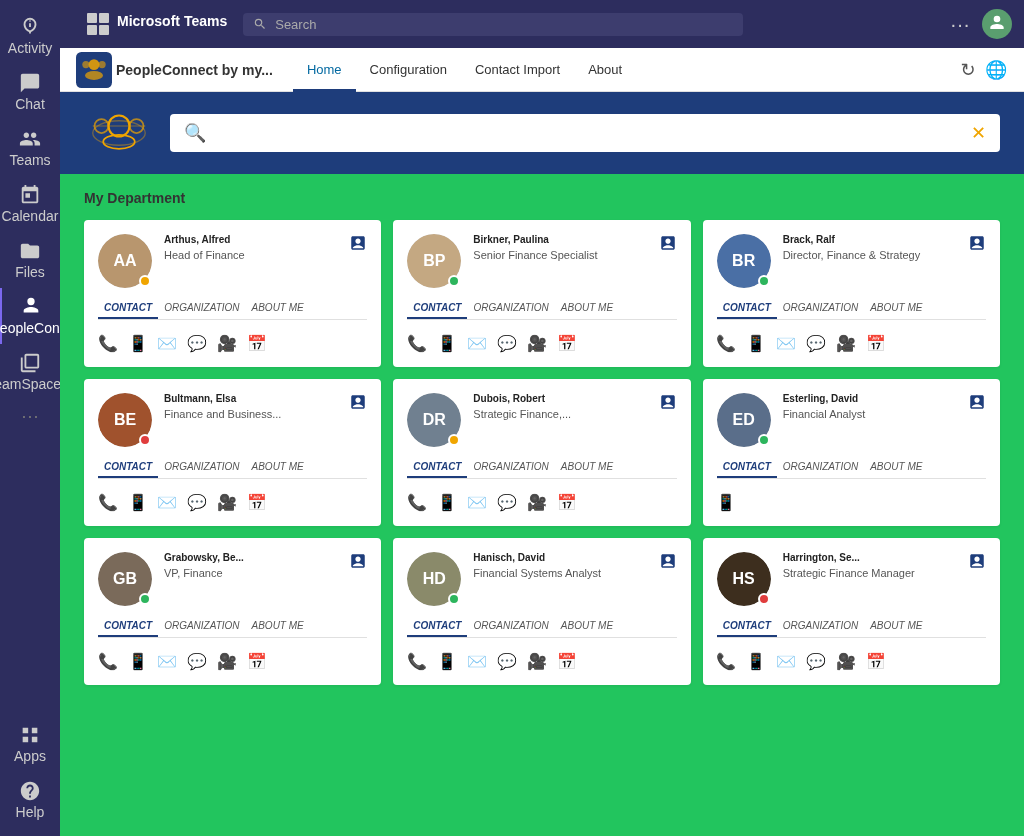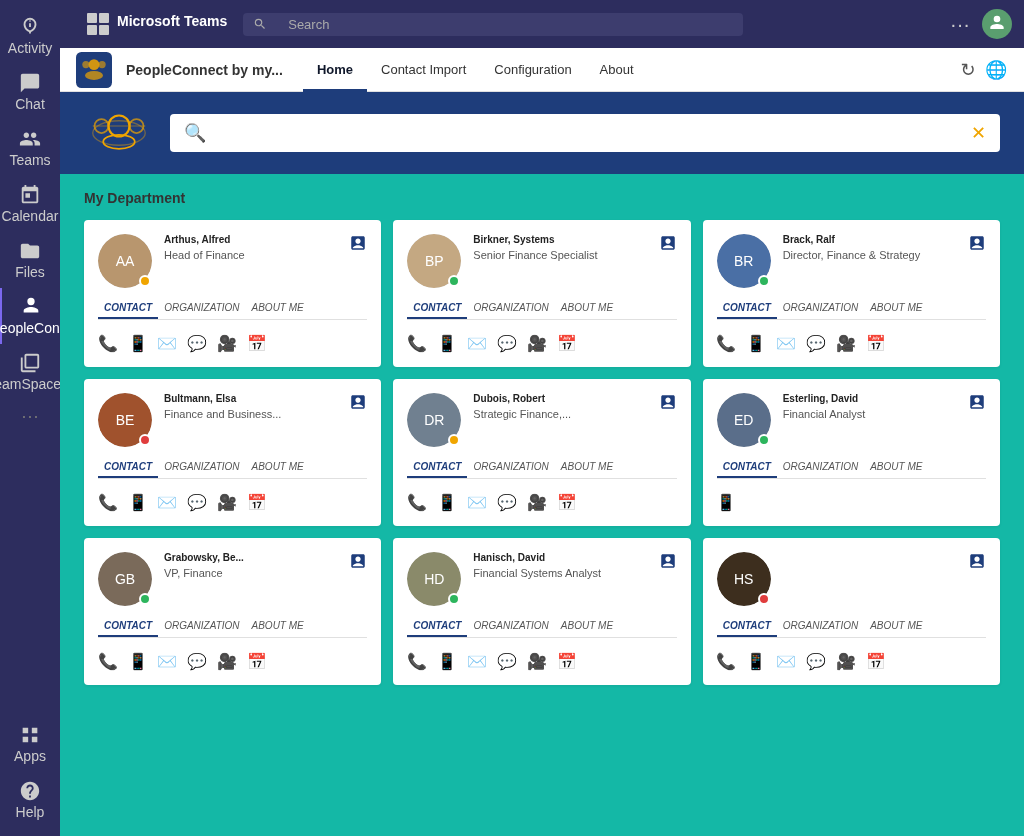--- a/index.html
+++ b/index.html
@@ -44,21 +44,21 @@
       z-index: 10;
     }
     .topbar-search {
       flex: 1;
       max-width: 500px;
       background: #3d3d6e;
       border-radius: 4px;
       display: flex;
       align-items: center;
       padding: 4px 10px;
-      gap: 21px;
+      gap: 8px;
     }
     .topbar-search input {
       background: transparent;
       border: none;
       outline: none;
       color: #ccc;
       font-size: 13px;
       flex: 1;
     }
     .topbar-search input::placeholder { color: #aaa; }
@@ -101,21 +101,21 @@
       border-bottom: 1px solid #e0e0e0;
       display: flex;
       align-items: center;
       padding: 0 16px;
       height: 44px;
       flex-shrink: 0;
     }
     .app-logo {
       display: flex;
       align-items: center;
-      gap: 14px;
+      gap: 4px;
       margin-right: 20px;
     }
     .app-logo-icon {
       width: 36px;
       height: 36px;
     }
     .app-logo-text {
       font-size: 14px;
       font-weight: 600;
       color: #333;
@@ -131,21 +131,21 @@
       height: 100%;
       display: flex;
       align-items: center;
       font-size: 13px;
       color: #333;
       cursor: pointer;
       border-bottom: 3px solid transparent;
       position: relative;
       top: 1px;
     }
-    .app-nav-item.active { color: #0f172a; border-bottom: 3px solid #1e3d7b; font-weight: 700; }
+    .app-nav-item.active { color: #0369a1; border-bottom: 3px solid #1e3d7b; font-weight: 400; }
     .app-navbar-right { margin-left: auto; display: flex; gap: 10px; }
     .app-navbar-right .icon-btn { color: #555; cursor: pointer; font-size: 18px; }
 
     
     .search-banner {
       background: #1e3d7b;
       padding: 16px 24px;
       display: flex;
       align-items: center;
       gap: 16px;
@@ -172,21 +172,21 @@
       flex: 1;
       color: #333;
     }
     .banner-search-icon { color: #f0a500; font-size: 18px; }
     .banner-close-icon { color: #f0a500; font-size: 18px; cursor: pointer; }
 
     
     .content-scroll {
       flex: 1;
       overflow-y: auto;
-      background: #14b8a6;
+      background: #22c55e;
       padding: 16px 24px;
       position: relative;
     }
     .content-scroll::-webkit-scrollbar { width: 8px; }
     .content-scroll::-webkit-scrollbar-thumb { background: #ccc; border-radius: 4px; }
 
     
     .section-title {
       font-size: 14px;
       font-weight: 600;
@@ -293,22 +293,22 @@
       font-size: 16px;
       cursor: pointer;
     }
     .avatar-face {
       width: 54px;
       height: 54px;
       border-radius: 50%;
       display: flex;
       align-items: center;
       justify-content: center;
-      font-size: 14px;
-      font-weight: normal;
+      font-size: 16px;
+      font-weight: bold;
       color: white;
     }
   </style>
 </head>
 <body>
 
 <div class="sidebar">
   <div class="sidebar-item">
     <svg viewBox="0 0 24 24">
         <path d="M12 2a7 7 0 017 7c0 3.87-2.5 7.19-6 8.48V19h-2v-1.52C7.5 16.19 5 12.87 5 9a7 7 0 017-7zm0 2a5 5 0 00-5 5c0 3.18 2.3 5.93 5 6.87 2.7-.94 5-3.69 5-6.87a5 5 0 00-5-5zm1 8h-2V8h2v4zm0-6h-2V5h2v1z"></path>
@@ -403,22 +403,22 @@
         <rect width="40" height="40" rx="6" fill="#1e3d7b"></rect>
         <circle cx="20" cy="14" r="6" fill="#f0a500" opacity="0.85"></circle>
         <ellipse cx="11" cy="14" rx="4" ry="4" fill="#f0a500" opacity="0.6"></ellipse>
         <ellipse cx="29" cy="14" rx="4" ry="4" fill="#f0a500" opacity="0.6"></ellipse>
         <ellipse cx="20" cy="26" rx="10" ry="5" fill="#f0a500" opacity="0.7"></ellipse>
       </svg>
       <span class="app-logo-text">PeopleConnect by my...</span>
     </div>
     <nav class="app-nav-items">
       <div class="app-nav-item active">Home</div>
+      <div class="app-nav-item">Configuration</div>
       <div class="app-nav-item">Contact Import</div>
-      <div class="app-nav-item">Configuration</div>
       <div class="app-nav-item">About</div>
     </nav>
     <div class="app-navbar-right">
       <span class="icon-btn">↻</span>
       <span class="icon-btn">🌐</span>
     </div>
   </div>
 
   <div class="search-banner">
     <svg class="banner-logo" viewBox="0 0 80 56">
@@ -473,21 +473,21 @@
   </div>
         <div class="person-card">
     <div class="card-header">
       <div class="card-avatar-wrap">
         <div class="card-avatar">
           <div class="avatar-face" style="background:#c4a882;">BP</div>
         </div>
         <div class="status-dot status-green"></div>
       </div>
       <div class="card-info">
-        <div class="card-name">Birkner, Systems</div>
+        <div class="card-name">Birkner, Paulina</div>
         <div class="card-title">Senior Finance Specialist</div>
       </div>
       <div class="card-profile-icon">
         <svg width="18" height="18" viewBox="0 0 24 24" fill="#1e3d7b">
                 <path d="M19 3H5c-1.1 0-2 .9-2 2v14c0 1.1.9 2 2 2h14c1.1 0 2-.9 2-2V5c0-1.1-.9-2-2-2zm-7 3c1.93 0 3.5 1.57 3.5 3.5S13.93 13 12 13s-3.5-1.57-3.5-3.5S10.07 6 12 6zm7 13H5v-.23c0-.62.28-1.2.76-1.58C7.47 15.82 9.64 15 12 15s4.53.82 6.24 2.19c.48.38.76.97.76 1.58V19z"></path>
               </svg>
       </div>
     </div>
     <div class="card-tabs">
       <div class="card-tab active">CONTACT</div>
@@ -691,20 +691,24 @@
     </div>
   </div>
         <div class="person-card">
     <div class="card-header">
       <div class="card-avatar-wrap">
         <div class="card-avatar">
           <div class="avatar-face" style="background:#3d2e1e;">HS</div>
         </div>
         <div class="status-dot status-red"></div>
       </div>
+      <div class="card-info">
+        <div class="card-name">Harrington, Se...</div>
+        <div class="card-title">Strategic Finance Manager</div>
+      </div>
       <div class="card-profile-icon">
         <svg width="18" height="18" viewBox="0 0 24 24" fill="#1e3d7b">
                 <path d="M19 3H5c-1.1 0-2 .9-2 2v14c0 1.1.9 2 2 2h14c1.1 0 2-.9 2-2V5c0-1.1-.9-2-2-2zm-7 3c1.93 0 3.5 1.57 3.5 3.5S13.93 13 12 13s-3.5-1.57-3.5-3.5S10.07 6 12 6zm7 13H5v-.23c0-.62.28-1.2.76-1.58C7.47 15.82 9.64 15 12 15s4.53.82 6.24 2.19c.48.38.76.97.76 1.58V19z"></path>
               </svg>
       </div>
     </div>
     <div class="card-tabs">
       <div class="card-tab active">CONTACT</div>
       <div class="card-tab">ORGANIZATION</div>
       <div class="card-tab">ABOUT ME</div>

